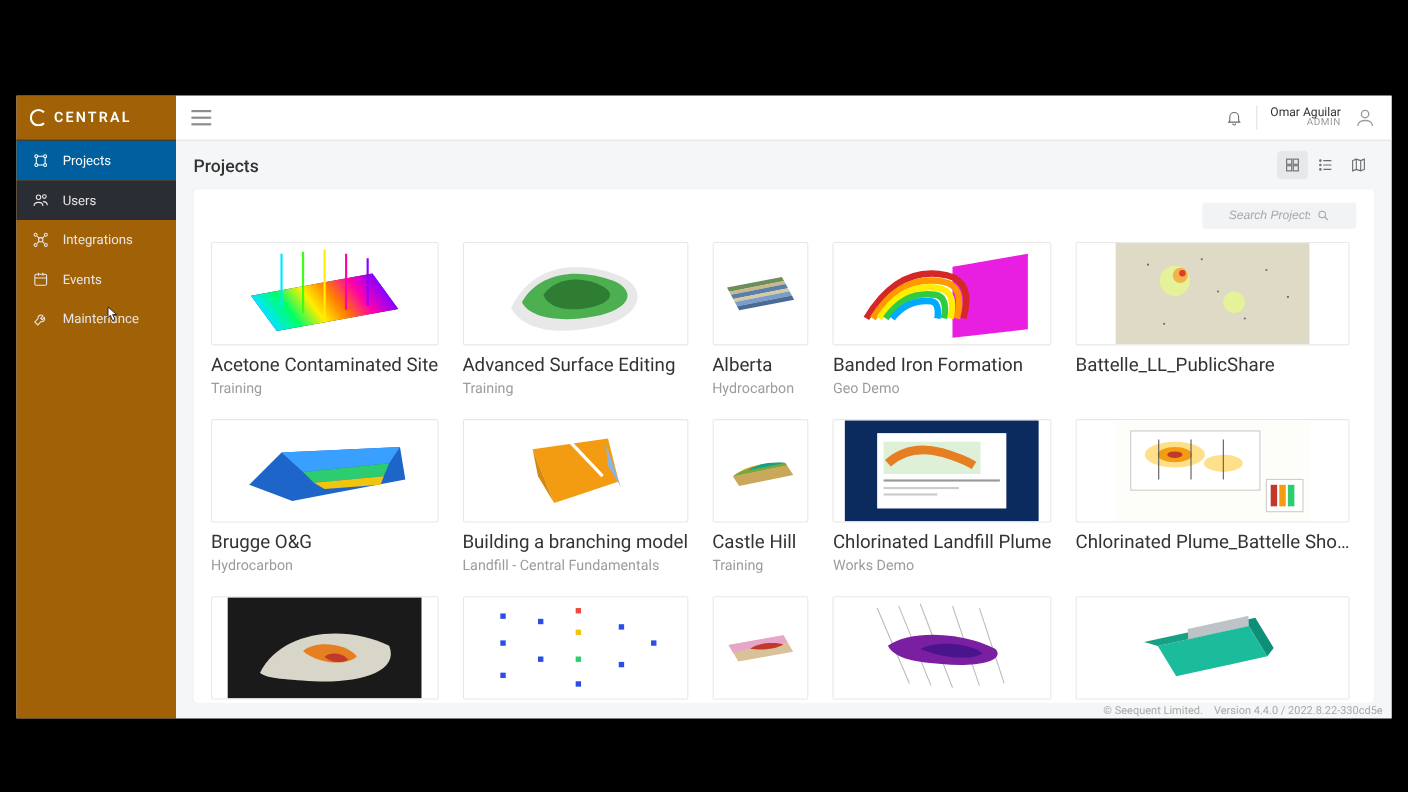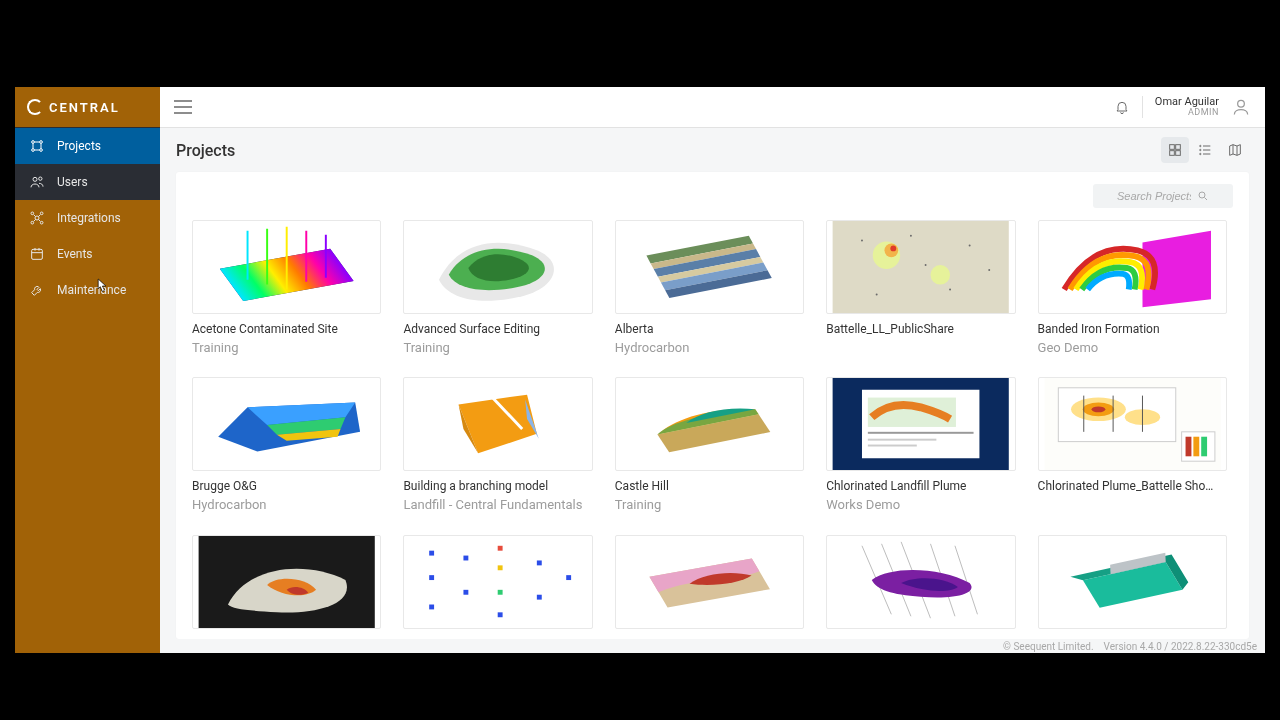--- a/index.html
+++ b/index.html
@@ -41,21 +41,21 @@
 .search-box input { border: none; background: transparent; outline: none; font-size: 11px; color: #555; width: 100%; }
 .search-box input::placeholder { color: #a8a8a8; font-style: italic; }
 .search-box svg { width: 12px; height: 12px; stroke: #a8a8a8; fill: none; stroke-width: 2; flex-shrink: 0; }
 
 .grid { display: grid; grid-template-columns: repeat(5, 1fr); gap: 20px 22px; overflow-y: auto; padding-right: 6px; padding-bottom: 8px; flex: 1; min-height: 0; }
 .grid::-webkit-scrollbar { width: 8px; }
 .grid::-webkit-scrollbar-thumb { background: #cfcfcf; border-radius: 4px; }
 .card { cursor: pointer; }
 .thumb { width: 100%; height: 94px; border: 1px solid #e8e8e8; border-radius: 2px; display: flex; align-items: center; justify-content: center; overflow: hidden; background: #fff; }
 .thumb svg { width: 100%; height: 100%; }
-.card-title { font-size: 12px; color: #333; margin-top: 8px; white-space: nowrap; overflow: hidden; text-overflow: ellipsis; }
+.card-title { font-size: 17px; color: #333; margin-top: 8px; white-space: nowrap; overflow: hidden; text-overflow: ellipsis; }
 .card-sub { font-size: 13px; color: #9c9c9c; margin-top: 4px; white-space: nowrap; overflow: hidden; text-overflow: ellipsis; }
 
 .footer { height: 14px; background: #f5f6f7; display: flex; align-items: center; justify-content: flex-end; padding: 0 8px; font-size: 10px; color: #a8a8a8; gap: 10px; }
 
 .cursor { position: absolute; left: 94px; top: 277px; width: 14px; height: 18px; pointer-events: none; }
 </style>
 </head>
 <body>
 
 <div class="letterbox">
@@ -240,53 +240,53 @@
                       <rect x="-55" y="22" width="110" height="14" fill="#4b6b96"></rect>
                     </g>
                   </svg>
                 </div>
                 <div class="card-title">Alberta</div>
                 <div class="card-sub">Hydrocarbon</div>
               </div>
               <div class="card">
                 <div class="thumb">
                   <svg viewBox="0 0 180 94">
+                    <polygon points="100,22 170,10 170,80 100,88" fill="#e81ee0"></polygon>
+                    <g stroke-width="6" fill="none">
+                      <path d="M20 70 Q50 20 95 30 Q120 36 110 70" stroke="#d62728"></path>
+                      <path d="M26 70 Q52 28 92 36 Q112 40 104 70" stroke="#ff9900"></path>
+                      <path d="M32 70 Q54 36 88 42 Q104 45 98 70" stroke="#ffee00"></path>
+                      <path d="M38 70 Q56 44 84 48 Q96 50 92 70" stroke="#2ecc40"></path>
+                      <path d="M44 70 Q58 52 80 54 Q88 55 86 70" stroke="#00aaff"></path>
+                    </g>
+                  </svg>
+                </div>
+                <div class="card-title">Banded Iron Formation</div>
+                <div class="card-sub">Geo Demo</div>
+              </div>
+              <div class="card">
+                <div class="thumb">
+                  <svg viewBox="0 0 180 94">
                     <rect width="180" height="94" fill="#dedac6"></rect>
                     <circle cx="55" cy="35" r="14" fill="#e6f29a"></circle>
                     <circle cx="60" cy="30" r="7" fill="#f2b44a"></circle>
                     <circle cx="62" cy="28" r="3" fill="#e03a2a"></circle>
                     <circle cx="110" cy="55" r="10" fill="#e6f29a"></circle>
                     <g fill="#6b6b6b">
                       <circle cx="30" cy="20" r="1"></circle>
                       <circle cx="80" cy="15" r="1"></circle>
                       <circle cx="140" cy="25" r="1"></circle>
                       <circle cx="120" cy="70" r="1"></circle>
                       <circle cx="45" cy="75" r="1"></circle>
                       <circle cx="95" cy="45" r="1"></circle>
                       <circle cx="160" cy="50" r="1"></circle>
                     </g>
                   </svg>
                 </div>
                 <div class="card-title">Battelle_LL_PublicShare</div>
-              </div>
-              <div class="card">
-                <div class="thumb">
-                  <svg viewBox="0 0 180 94">
-                    <polygon points="100,22 170,10 170,80 100,88" fill="#e81ee0"></polygon>
-                    <g stroke-width="6" fill="none">
-                      <path d="M20 70 Q50 20 95 30 Q120 36 110 70" stroke="#d62728"></path>
-                      <path d="M26 70 Q52 28 92 36 Q112 40 104 70" stroke="#ff9900"></path>
-                      <path d="M32 70 Q54 36 88 42 Q104 45 98 70" stroke="#ffee00"></path>
-                      <path d="M38 70 Q56 44 84 48 Q96 50 92 70" stroke="#2ecc40"></path>
-                      <path d="M44 70 Q58 52 80 54 Q88 55 86 70" stroke="#00aaff"></path>
-                    </g>
-                  </svg>
-                </div>
-                <div class="card-title">Banded Iron Formation</div>
-                <div class="card-sub">Geo Demo</div>
               </div>
               <div class="card">
                 <div class="thumb">
                   <svg viewBox="0 0 180 94">
                     <path d="M20 60 L50 30 L160 25 L165 55 L60 75 Z" fill="#1e65c9"></path>
                     <path d="M50 30 L160 25 L150 40 L70 48 Z" fill="#3aa0ff"></path>
                     <path d="M70 48 L150 40 L145 52 L80 58 Z" fill="#2ecc71"></path>
                     <path d="M80 58 L145 52 L142 60 L90 64 Z" fill="#f1c40f"></path>
                   </svg>
                 </div>

